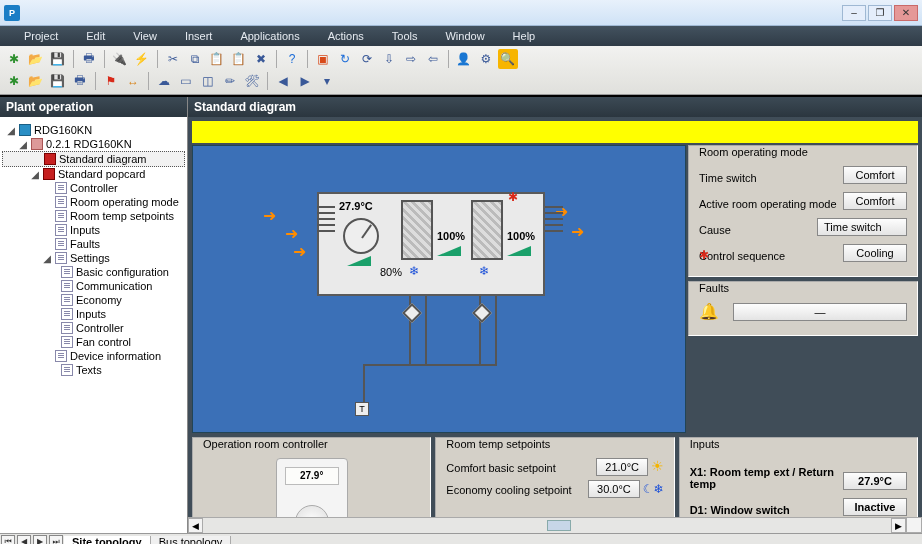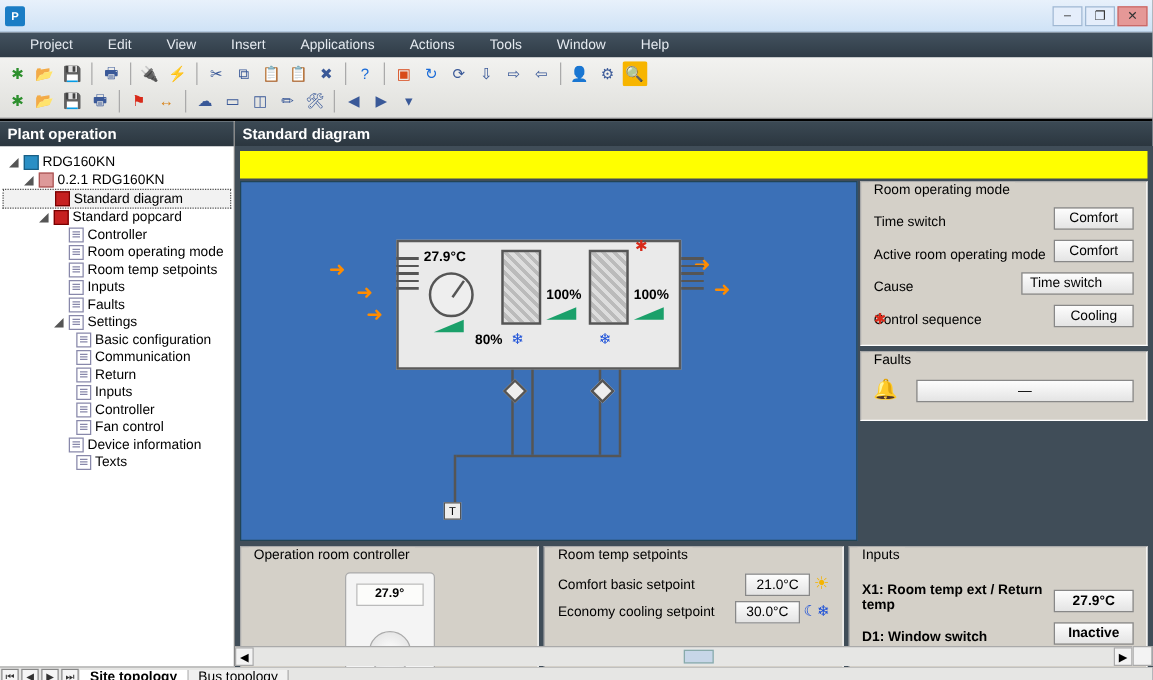--- a/index.html
+++ b/index.html
@@ -58,21 +58,21 @@
 
   .orc-img { width:72px; height:88px; background:#f4f4f4; border:1px solid #aaa; margin:0 auto 6px auto; position:relative; border-radius:4px; }
   .orc-disp { position:absolute; top:8px; left:8px; right:8px; height:18px; border:1px solid #bbb; background:#fcfcfa; text-align:center; line-height:16px; font-weight:bold; font-size:10px; }
   .orc-dial { position:absolute; bottom:6px; left:50%; transform:translateX(-50%); width:34px; height:34px; border-radius:50%; background:radial-gradient(#fff,#ddd); border:1px solid #aaa; }
 
   
   .unit { position:absolute; left:124px; top:46px; width:228px; height:104px; background:#eaeaea; border:2px solid #5a5a5a; }
   .dial { position:absolute; width:36px; height:36px; border:2px solid #555; border-radius:50%; left:24px; top:24px; background:#eee; }
   .dial::after { content:""; position:absolute; left:16px; top:2px; width:2px; height:16px; background:#555; transform-origin:bottom; transform:rotate(35deg);}
   .temp-lbl { position:absolute; left:20px; top:6px; font-weight:bold; font-size:11px; }
-  .pct-lbl { position:absolute; left:22px; top:72px; font-weight:bold; font-size:11px;padding-left:39px; }
+  .pct-lbl { position:absolute; left:22px; top:72px; font-weight:normal; font-size:11px;padding-left:39px; }
   .tri-g { position:absolute; width:0; height:0; border-left:24px solid transparent; border-bottom:10px solid #1aa06a; }
   .coil { position:absolute; width:32px; height:60px; border:2px solid #555; top:6px; background:repeating-linear-gradient(45deg,#ddd,#ddd 3px,#bbb 3px,#bbb 6px);}
   .c1 { left:82px; } .c2 { left:152px; }
   .star { position:absolute; font-size:12px; }
   .star.blue { color:#1a4fd8; } .star.red { color:#d82a1a; }
   .pct100 { position:absolute; font-weight:bold; font-size:11px; }
   .arrow { position:absolute; color:#ff8c00; font-size:16px; }
   .stripes { position:absolute; width:18px; height:28px; background:repeating-linear-gradient(0deg,#555,#555 2px,transparent 2px,transparent 6px);}
   .valve { position:absolute; width:14px; height:14px; background:#eee; border:2px solid #555; transform:rotate(45deg);}
   .pipe { position:absolute; background:#555; }
@@ -224,21 +224,21 @@
       <div class="tree-node ind4">
           <span class="ticon i-page"></span>
           <span>Basic configuration</span>
         </div>
       <div class="tree-node ind4">
           <span class="ticon i-page"></span>
           <span>Communication</span>
         </div>
       <div class="tree-node ind4">
           <span class="ticon i-page"></span>
-          <span>Return</span>
+          <span>Economy</span>
         </div>
       <div class="tree-node ind4">
           <span class="ticon i-page"></span>
           <span>Inputs</span>
         </div>
       <div class="tree-node ind4">
           <span class="ticon i-page"></span>
           <span>Controller</span>
         </div>
       <div class="tree-node ind4">

